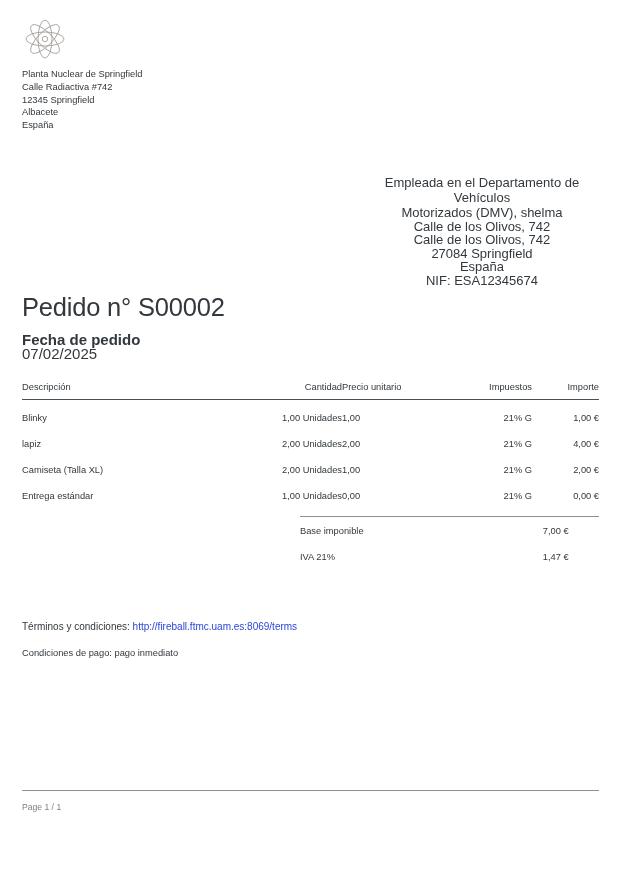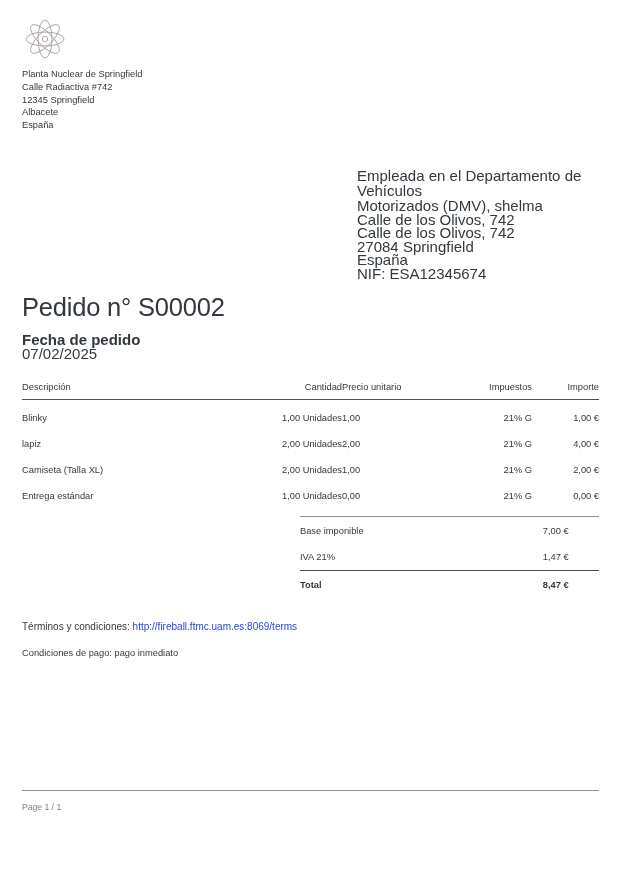--- a/index.html
+++ b/index.html
@@ -36,25 +36,26 @@
     font-size: 9.3px;
     line-height: 12.8px;
     color: #32383d;
   }
   .company-address div { white-space: pre; }
 
   
   .recipient {
     position: absolute;
     left: 357px;
-    top: 168px;
+    top: 175px;
     width: 250px;
-    font-size: 15px;
+    font-size: 13px;
     line-height: 13.4px;
     color: #32383d;
+    text-align: center;
   }
   .recipient .name-line { line-height: 15px; }
 
   
   .doc-title {
     position: absolute;
     left: 22px;
     top: 293px;
     font-size: 25.5px;
     font-weight: 400;
@@ -246,24 +247,20 @@
   <table class="totals-table">
     <tbody>
       <tr class="subtotal-row">
         <td class="totals-label">Base imponible</td>
         <td class="totals-value">7,00 €</td>
       </tr>
       <tr class="tax-row">
         <td class="totals-label">IVA 21%</td>
         <td class="totals-value">1,47 €</td>
       </tr>
-      <tr class="total-row">
-        <td class="totals-label">Total</td>
-        <td class="totals-value">8,47 €</td>
-      </tr>
     </tbody>
   </table>
 
   <div class="terms">
     <span>Términos y condiciones:</span>
     <a class="link" href="#">http://fireball.ftmc.uam.es:8069/terms</a>
   </div>
   <div class="payment-terms">Condiciones de pago: pago inmediato</div>
 
   <div class="footer-rule"></div>

